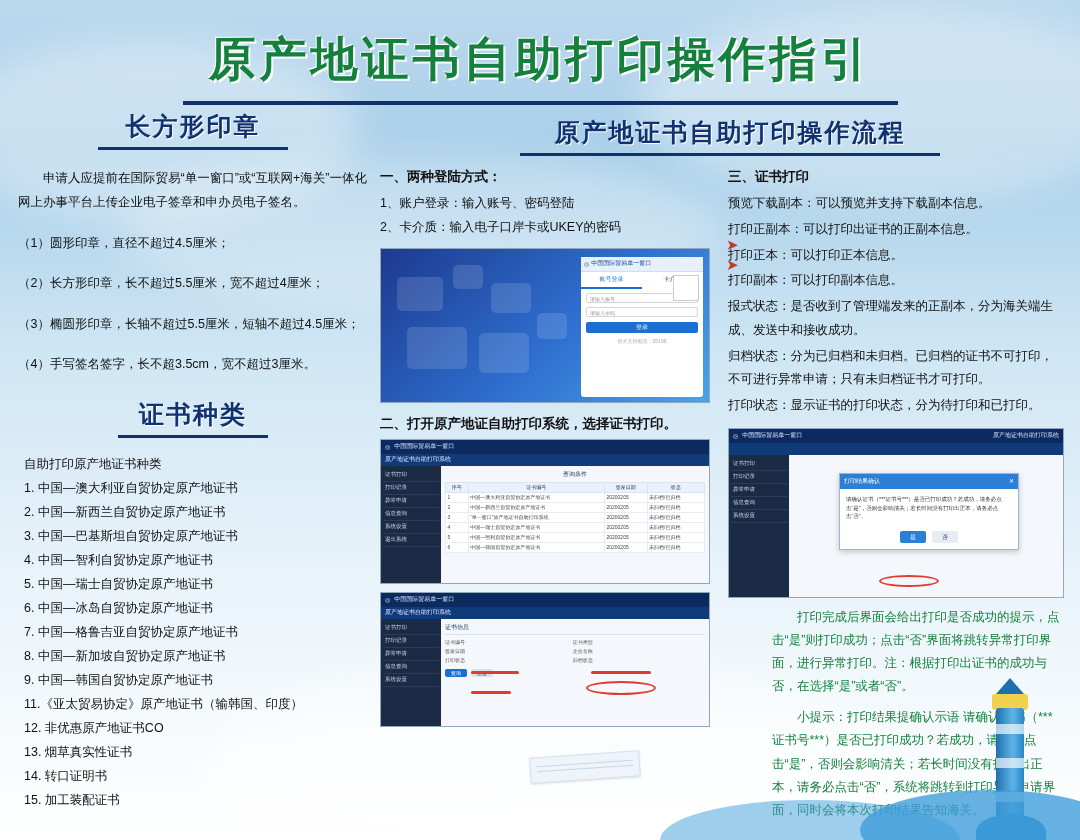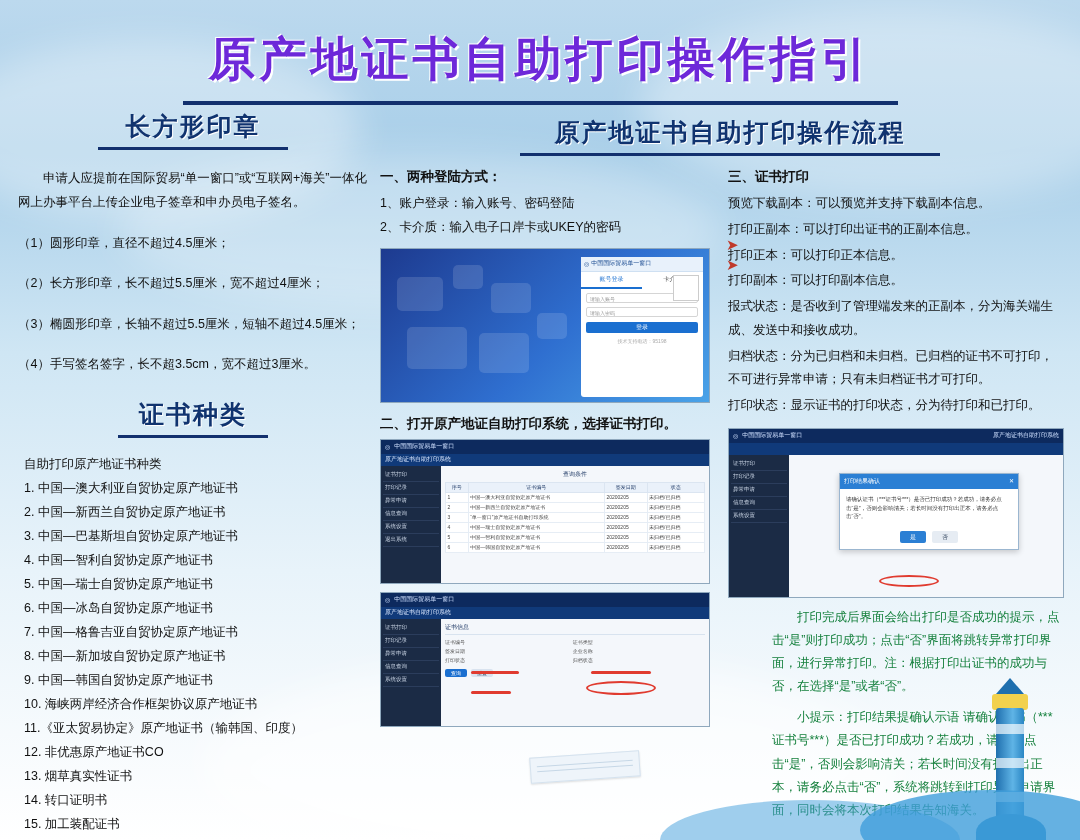--- a/index.html
+++ b/index.html
@@ -17,21 +17,21 @@
   .c4 { width:700px;height:220px; left:200px; bottom:-40px; background:rgba(255,255,255,0.5); }
 
   
   .title-wrap { position:absolute; left:0; top:24px; width:1080px; text-align:center; }
   .main-title {
     display:inline-block;
     font-family:"DejaVu Serif","Liberation Serif", serif;
     font-weight:bold;
     font-size:47px;
     letter-spacing:4px;
-    color:#6d28d9;
+    color:#15803d;
     padding:4px 26px 10px 26px;
     border-bottom:4px solid #12306e;
     text-shadow:2px 2px 0 #ffffff, -1px -1px 0 #ffffff;
   }
 
   
   .sec-head {
     font-family:"DejaVu Serif","Liberation Serif", serif;
     font-weight:bold; color:#10336f; font-size:25px; letter-spacing:2px;
     text-shadow:1px 1px 0 #fff;
@@ -141,21 +141,20 @@
     <div>自助打印原产地证书种类</div>
     <div>1. 中国—澳大利亚自贸协定原产地证书</div>
     <div>2. 中国—新西兰自贸协定原产地证书</div>
     <div>3. 中国—巴基斯坦自贸协定原产地证书</div>
     <div>4. 中国—智利自贸协定原产地证书</div>
     <div>5. 中国—瑞士自贸协定原产地证书</div>
     <div>6. 中国—冰岛自贸协定原产地证书</div>
     <div>7. 中国—格鲁吉亚自贸协定原产地证书</div>
     <div>8. 中国—新加坡自贸协定原产地证书</div>
     <div>9. 中国—韩国自贸协定原产地证书</div>
-    <div>10. 海峡两岸经济合作框架协议原产地证书</div>
     <div>11.《亚太贸易协定》原产地证书（输韩国、印度）</div>
     <div>12. 非优惠原产地证书CO</div>
     <div>13. 烟草真实性证书</div>
     <div>14. 转口证明书</div>
     <div>15. 加工装配证书</div>
 
   </div>
 </div>
 
 <div style="position:absolute; left:500px; top:116px; width:460px; text-align:center;">

